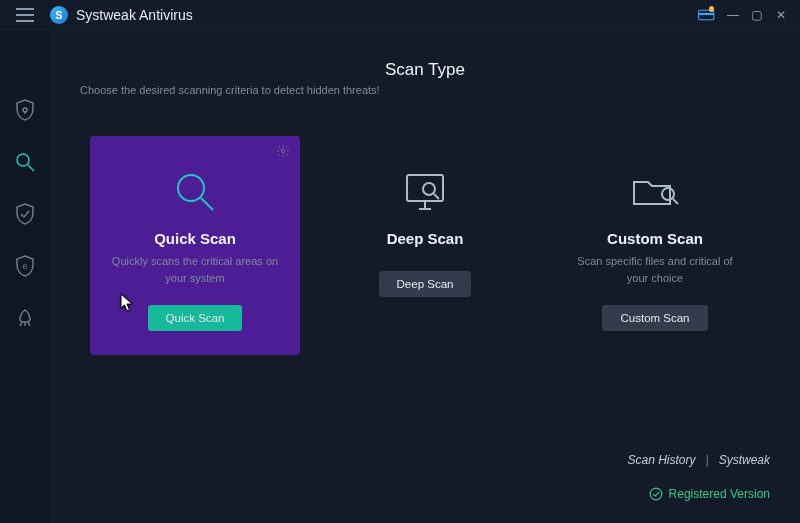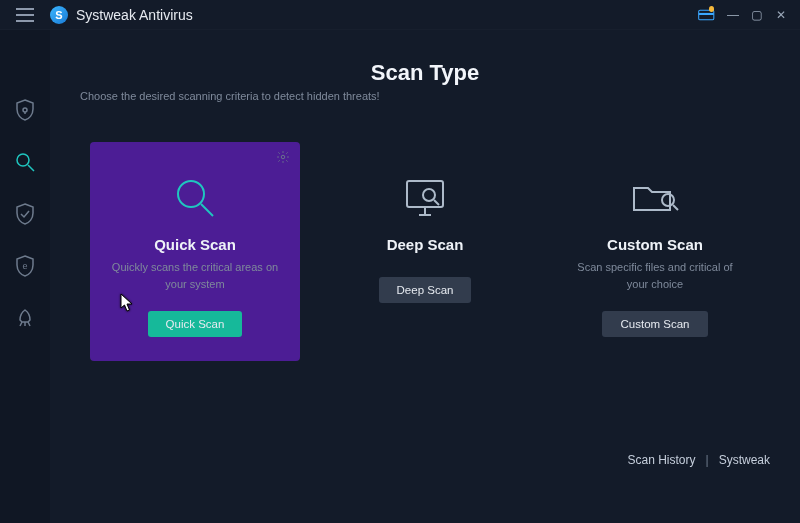--- a/index.html
+++ b/index.html
@@ -21,39 +21,39 @@
 
   
   .body { display:flex; height:calc(523px - 30px); }
   .sidebar { width:50px; background:#101724; display:flex; flex-direction:column; align-items:center; padding-top:60px; gap:12px; }
   .side-item { width:50px; height:40px; display:flex; align-items:center; justify-content:center; cursor:pointer; position:relative; }
   .side-item svg { stroke:#6e7b8d; fill:none; stroke-width:1.5; }
   .side-item.active svg { stroke:#1fc6bf; }
   .side-item.active::before { content:""; position:absolute; left:0; top:6px; bottom:6px; width:3px; background:#1fc6bf; border-radius:0 2px 2px 0; opacity:.0; }
 
   .main { flex:1; padding: 30px 30px 0 30px; display:flex; flex-direction:column; position:relative; }
-  .page-title { text-align:center; font-size:22px; font-weight:700; color:#f2f5fa; }
+  .page-title { text-align:center; font-size:17px; font-weight:400; color:#f2f5fa; }
   .page-sub { text-align:left; font-size:11px; color:#7f8a9b; margin-top:4px; }
 
   .cards { display:flex; gap:20px; margin-top:40px; justify-content:space-between; padding: 0 10px;}
   .card { flex:1; text-align:center; padding:28px 10px 24px 10px; border-radius:4px; position:relative; max-width:210px; margin:0 auto;}
   .card.selected { background:#4c1d95; }
   .card .gear { position:absolute; right:10px; top:8px; color:#6e7b8d; }
   .card .gear svg{ stroke:#6e7b8d; fill:none;}
   .card-icon { height:56px; display:flex; align-items:center; justify-content:center; margin-bottom:10px; }
   .card-icon svg { stroke:#adbac9; fill:none; stroke-width:2;}
   .card.selected .card-icon svg { stroke:#1fc6bf; }
   .card h3 { font-size:15px; font-weight:600; color:#eef2f7; margin-bottom:6px;}
   .card p { font-size:11px; line-height:1.5; color:#7f8a9b; min-height:34px; padding:0 6px;}
   .card button { margin-top:18px; border:none; padding:7px 18px; font-size:11.5px; border-radius:3px; cursor:pointer; color:#e6eaf0;}
   .btn-primary { background:#16b99a; color:#fff; font-weight:500; }
   .btn-secondary { background:#323c4d; }
 
   .footer-links { position:absolute; right:30px; bottom:56px; font-size:12px; color:#c6cfdc; display:flex; align-items:center; gap:10px;}
-  .footer-links span { cursor:pointer; }
+  .footer-links span { cursor:pointer;font-style:italic; }
   .footer-links .divider { color:#6e7b8d; cursor:default;}
   .reg { position:absolute; right:30px; bottom:22px; font-size:12px; color:#35c78a; display:flex; align-items:center; gap:6px;}
   .reg svg { stroke:#35c78a; fill:none;}
 
   .cursor { position:absolute; left:120px; top:293px; pointer-events:none; z-index:100;}
   .cursor svg { filter: drop-shadow(0 0 1px rgba(0,0,0,.8)); }
 </style>
 </head>
 <body>
 
@@ -171,20 +171,27 @@
         <button class="btn-secondary">Custom Scan</button>
       </div>
     </div>
 
     <div class="footer-links">
       <span>Scan History</span>
       <span class="divider">|</span>
       <span>Systweak</span>
     </div>
 
+    <div class="reg">
+      <svg width="14" height="14" viewBox="0 0 24 24" stroke-width="2">
+          <circle cx="12" cy="12" r="10"></circle>
+          <polyline points="7,12 10.5,15.5 17,9"></polyline>
+        </svg>
+      <span>Registered Version</span>
+    </div>
   </div>
 </div>
 
 <div class="cursor">
   <svg width="14" height="20" viewBox="0 0 14 20">
       <path d="M1 1 L1 15 L4.5 12 L7 18 L9.5 17 L7 11 L12 11 Z" fill="#fff" stroke="#000" stroke-width="1"></path>
     </svg>
 </div>
 
 </body></html>

